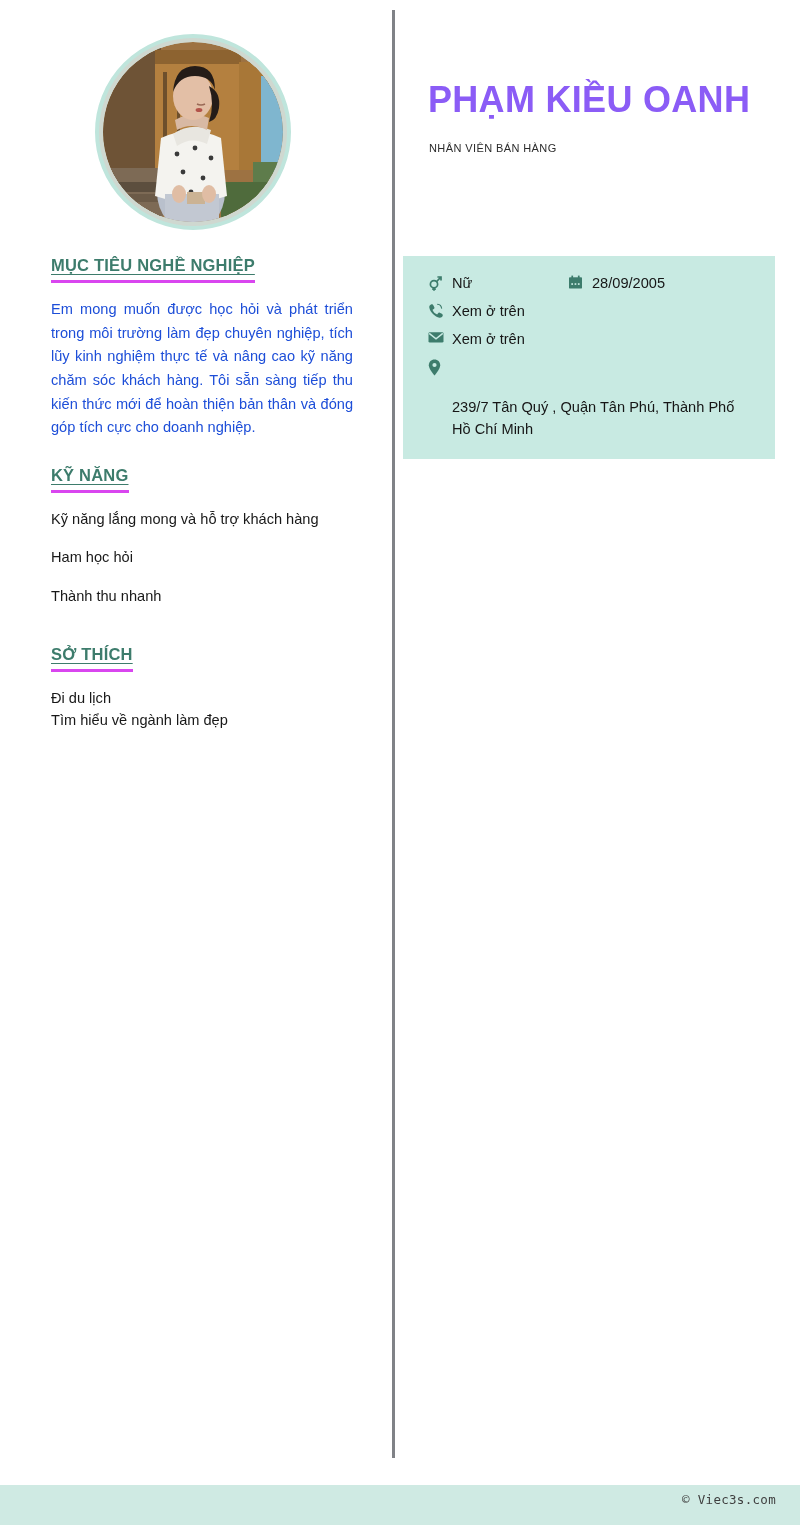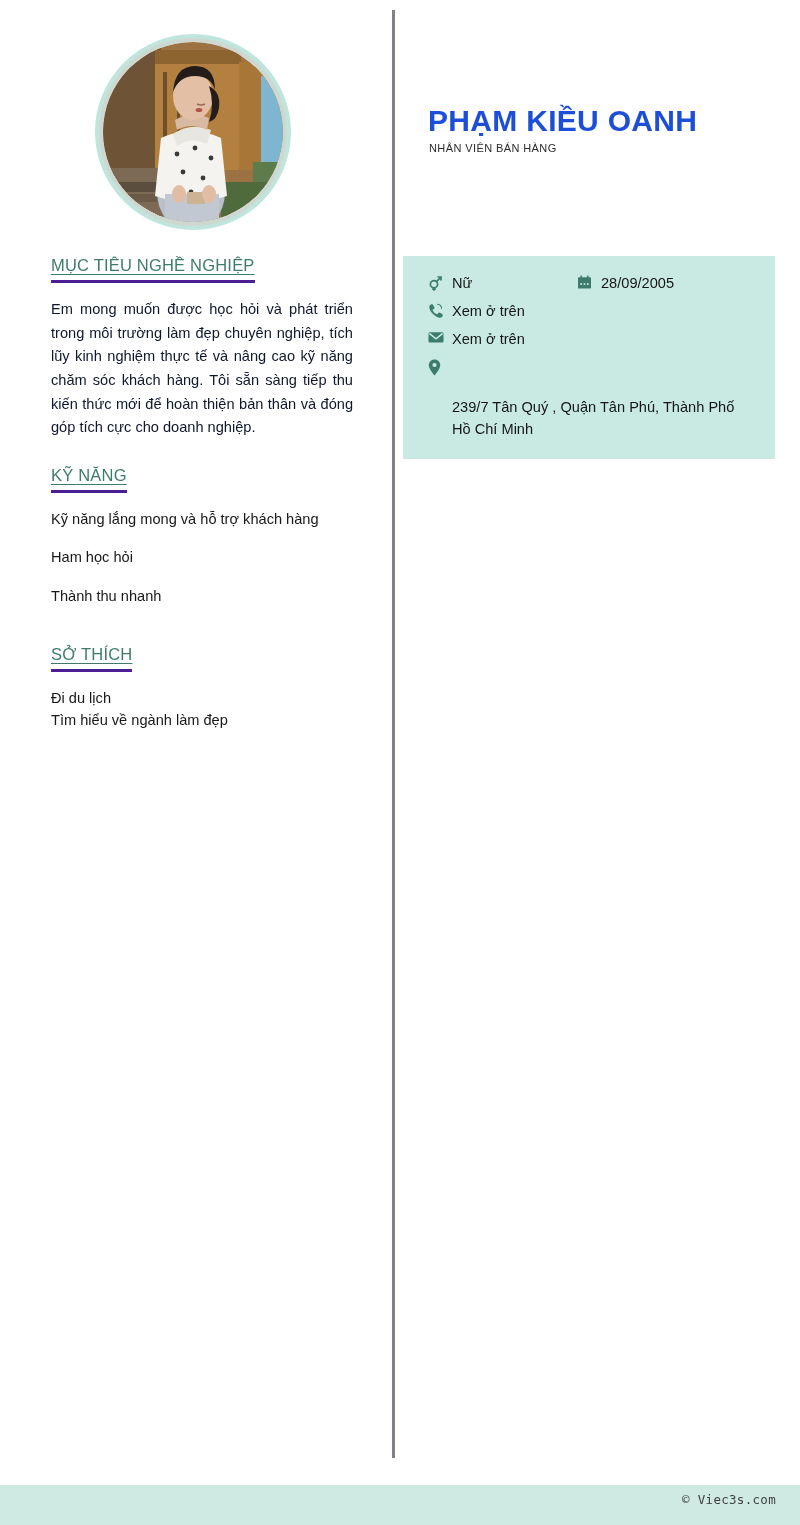--- a/index.html
+++ b/index.html
@@ -66,38 +66,38 @@
   .left-body {
     position: absolute;
     left: 51px;
     top: 256px;
     width: 302px;
   }
 
   
   .sec-head {
     color: #3d7c6c;
-    font-weight: normal;
+    font-weight: bold;
     font-size: 16.5px;
     letter-spacing: 0.2px;
     text-decoration: underline;
     text-underline-offset: 3px;
     text-decoration-thickness: 1px;
     padding-bottom: 5px;
-    border-bottom: 3px solid #4c1d95;
+    border-bottom: 3px solid #d946ef;
     display: inline-block;
     line-height: 1.15;
   }
 
   .sec-block { margin-bottom: 2px; }
 
   p.body-txt {
     font-size: 14.6px;
     line-height: 1.62;
-    color: #0f172a;
+    color: #1d4ed8;
     margin: 15px 0 0 0;
     text-align: justify;
   }
 
   .skill-item {
     font-size: 14.6px;
     line-height: 1.62;
     color: #181818;
     margin-top: 15px;
     text-align: justify;
@@ -113,25 +113,25 @@
   .right-col {
     position: absolute;
     left: 403px;
     top: 0;
     width: 397px;
   }
 
   .name {
     position: absolute;
     left: 25px;
-    top: 104px;
-    font-size: 30px;
+    top: 80px;
+    font-size: 36px;
     font-weight: bold;
     letter-spacing: 0.3px;
-    color: #1d4ed8;
+    color: #8b5cf6;
     line-height: 1.1;
     white-space: nowrap;
   }
   .job-title {
     position: absolute;
     left: 26px;
     top: 142px;
     font-size: 11px;
     color: #2b2b2b;
     letter-spacing: 0.4px;
@@ -159,21 +159,21 @@
     align-items: flex-start;
     justify-content: flex-start;
     padding-top: 2px;
   }
   .c-icon svg { display:block; }
   .c-text {
     font-size: 14.6px;
     color: #161616;
     line-height: 1.5;
   }
-  .c-row-split { display: flex; padding: 3px 0 3px 25px; align-items: flex-end; gap: 9px; }
+  .c-row-split { display: flex; padding: 3px 0 3px 25px; align-items: flex-end; }
   .c-half { display: flex; align-items: flex-start; }
   .c-half.first { width: 140px; }
 
   
   .footer {
     position: absolute;
     left: 0;
     bottom: 0;
     width: 800px;
     height: 40px;

